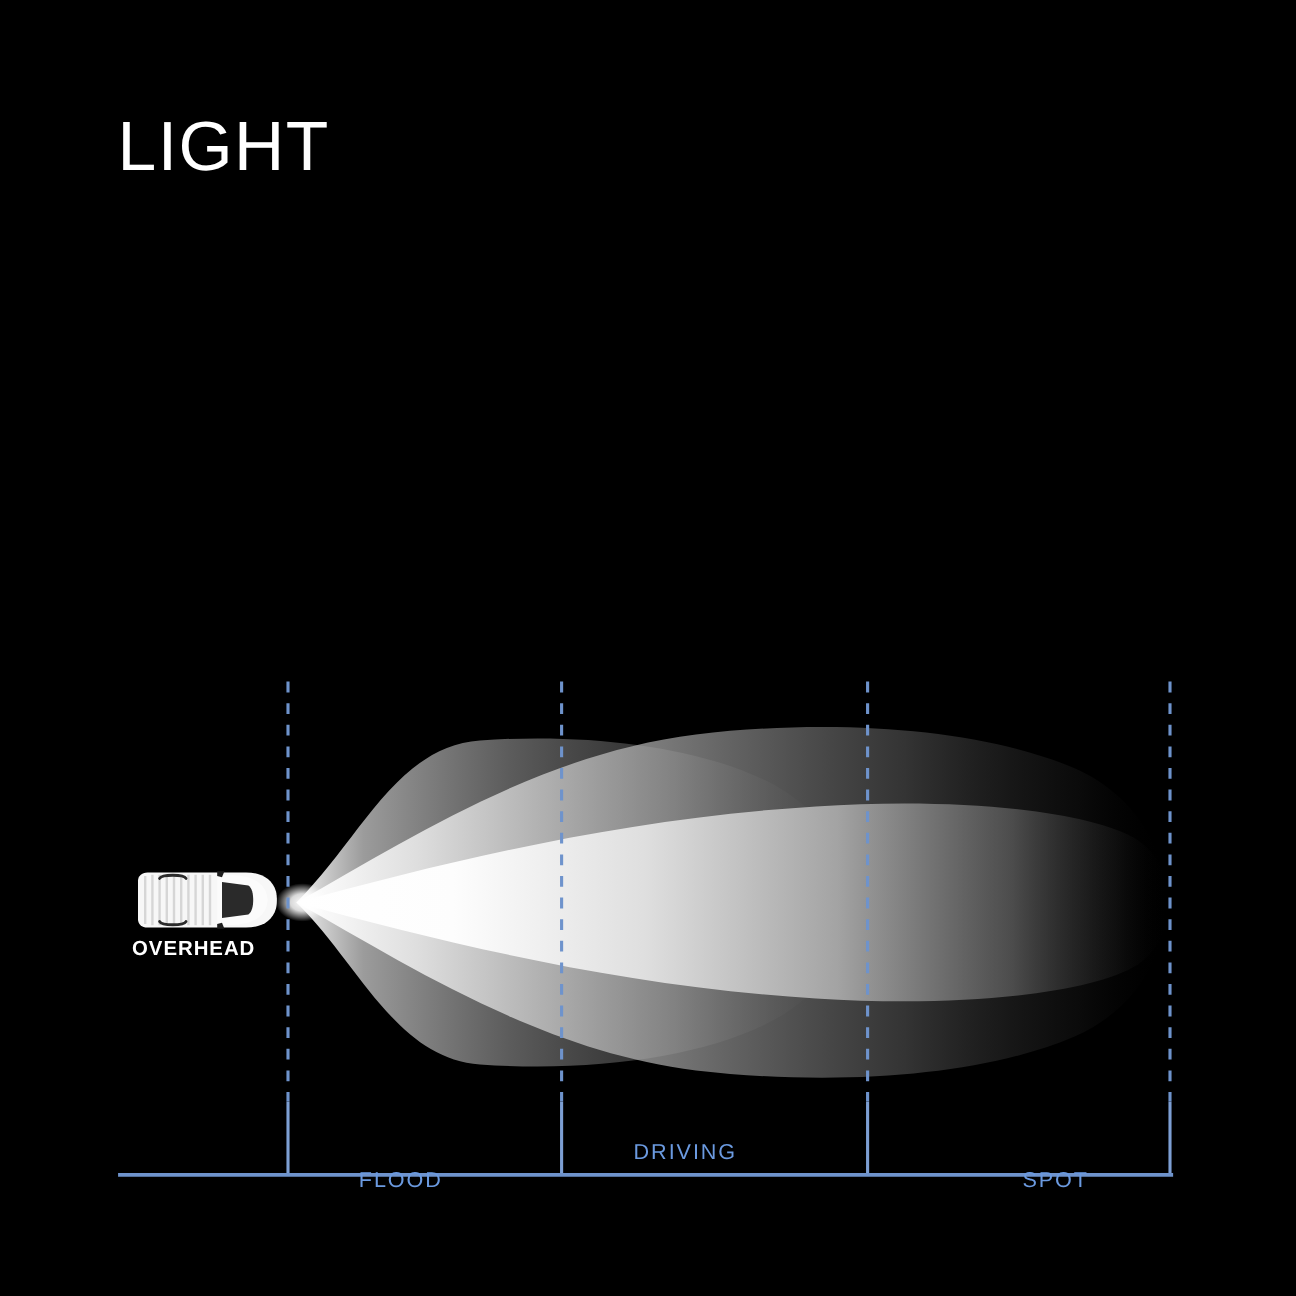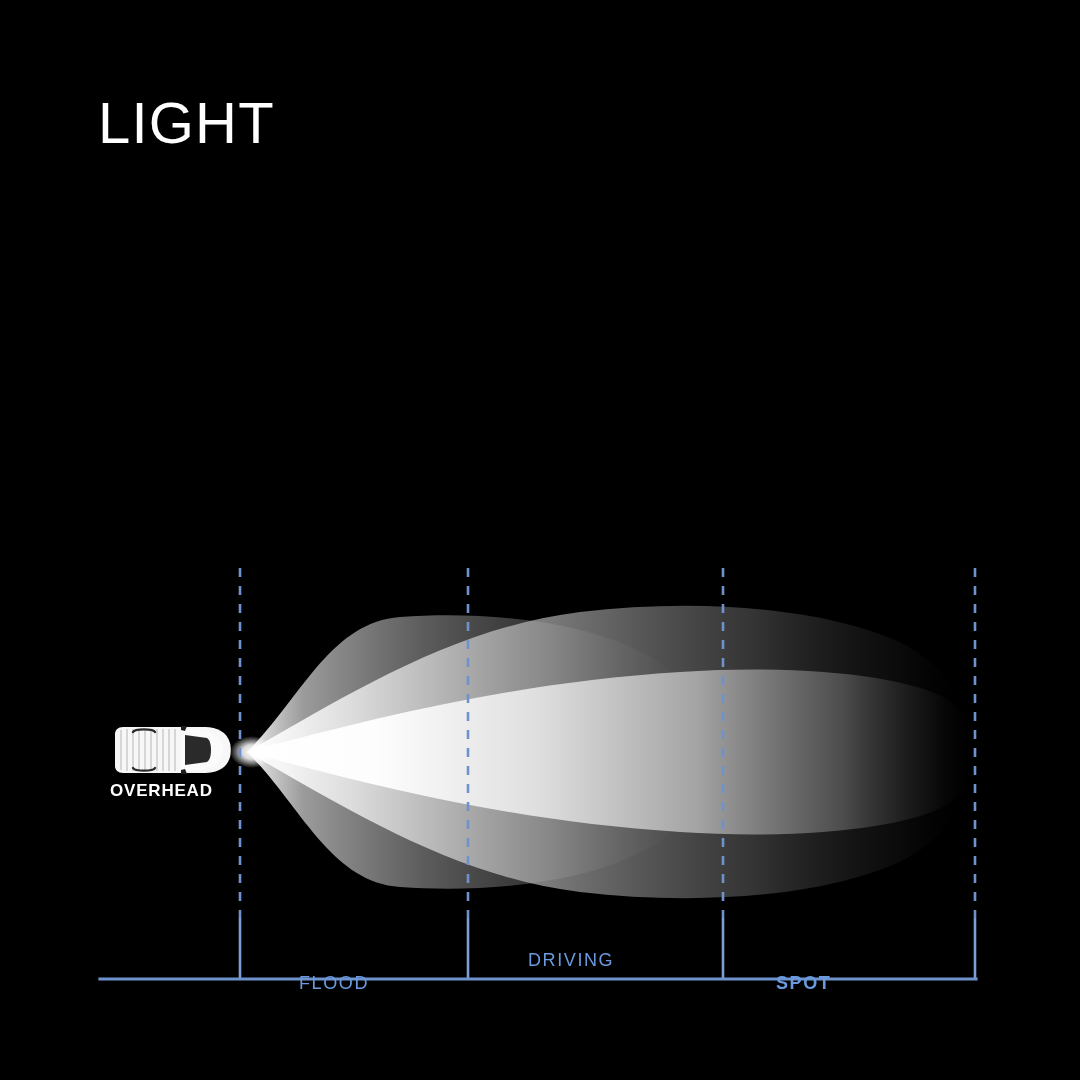--- a/index.html
+++ b/index.html
@@ -18,21 +18,21 @@
 
   
   #vehicle{position:absolute;left:111px;top:724px;width:124px;height:52px;}
 
   
   .zone-label{position:absolute;color:#6b9ae0;font-size:18px;
               font-weight:500;letter-spacing:1.6px;text-transform:uppercase;
               white-space:nowrap;margin-top:48px;}
   #lbl-flood{left:299px;top:925px;}
   #lbl-driving{left:528px;top:902px;}
-  #lbl-spot{left:776px;top:925px;font-weight:bold;}
+  #lbl-spot{left:852px;top:925px;}
 
   #lbl-overhead{position:absolute;left:110px;top:781px;color:#ffffff;
                 font-size:17px;font-weight:bold;letter-spacing:0.8px;
                 white-space:nowrap;text-transform:uppercase;}
 </style>
 </head>
 <body>
 
 <div id="stage">
 

